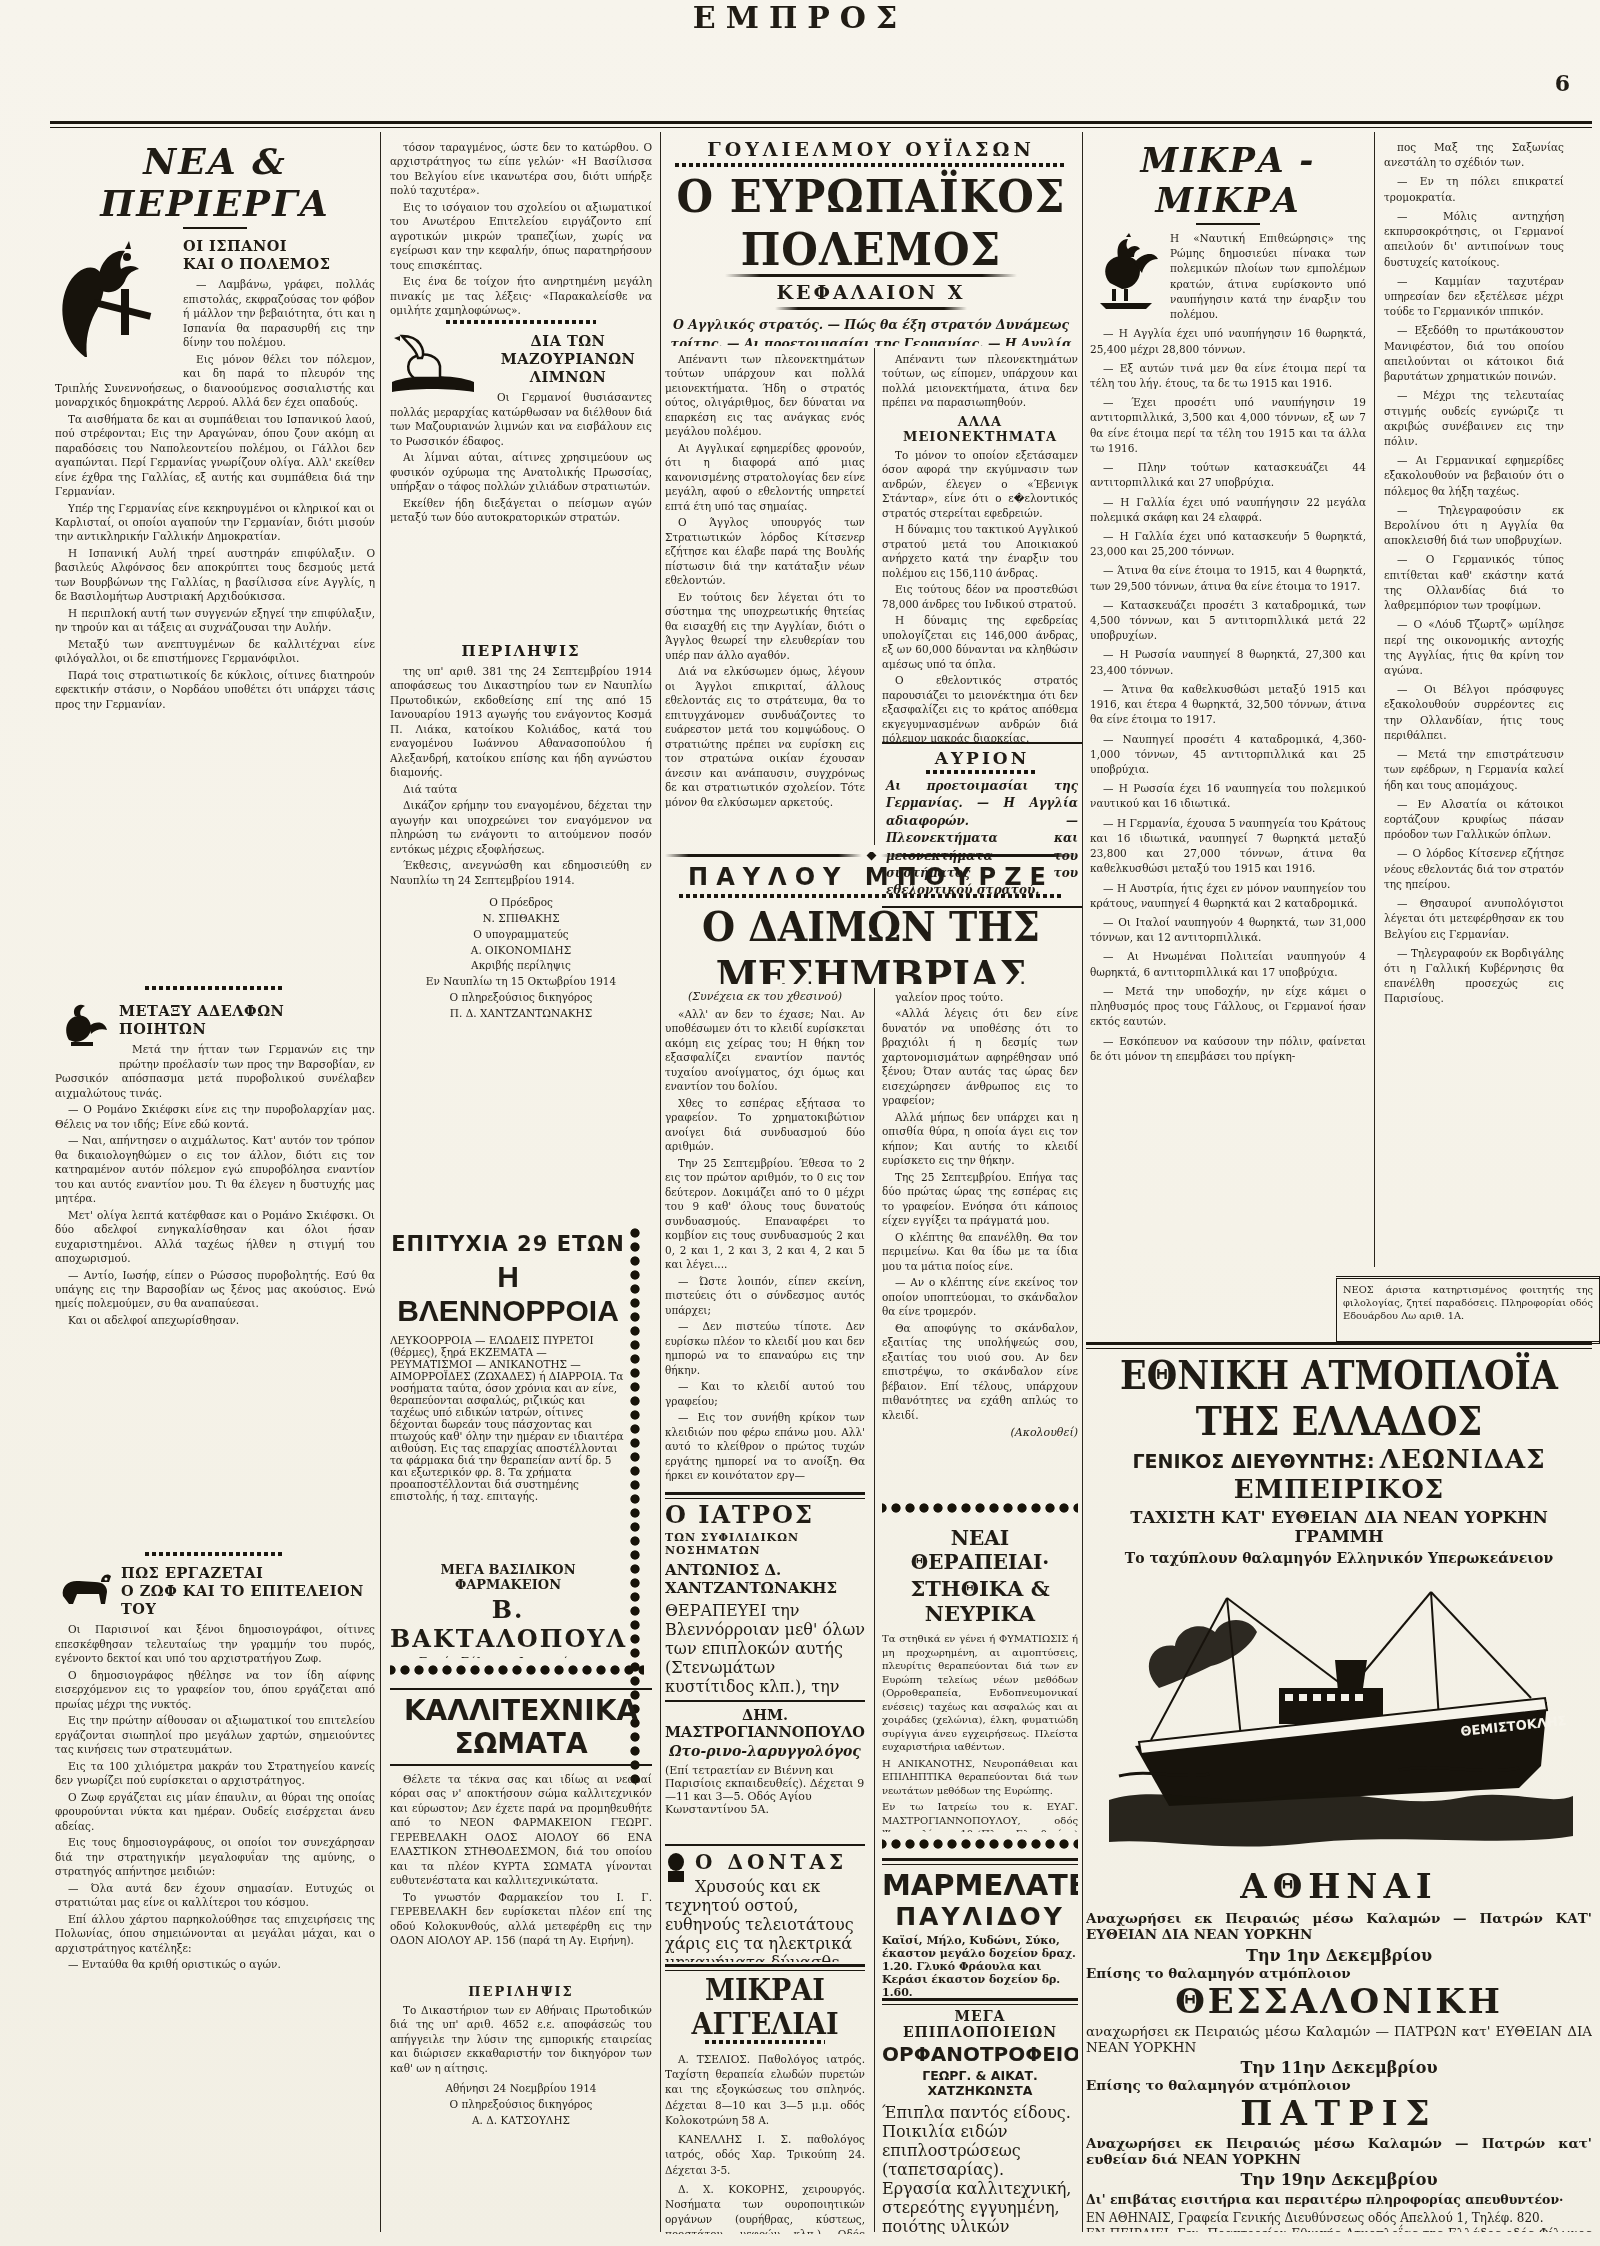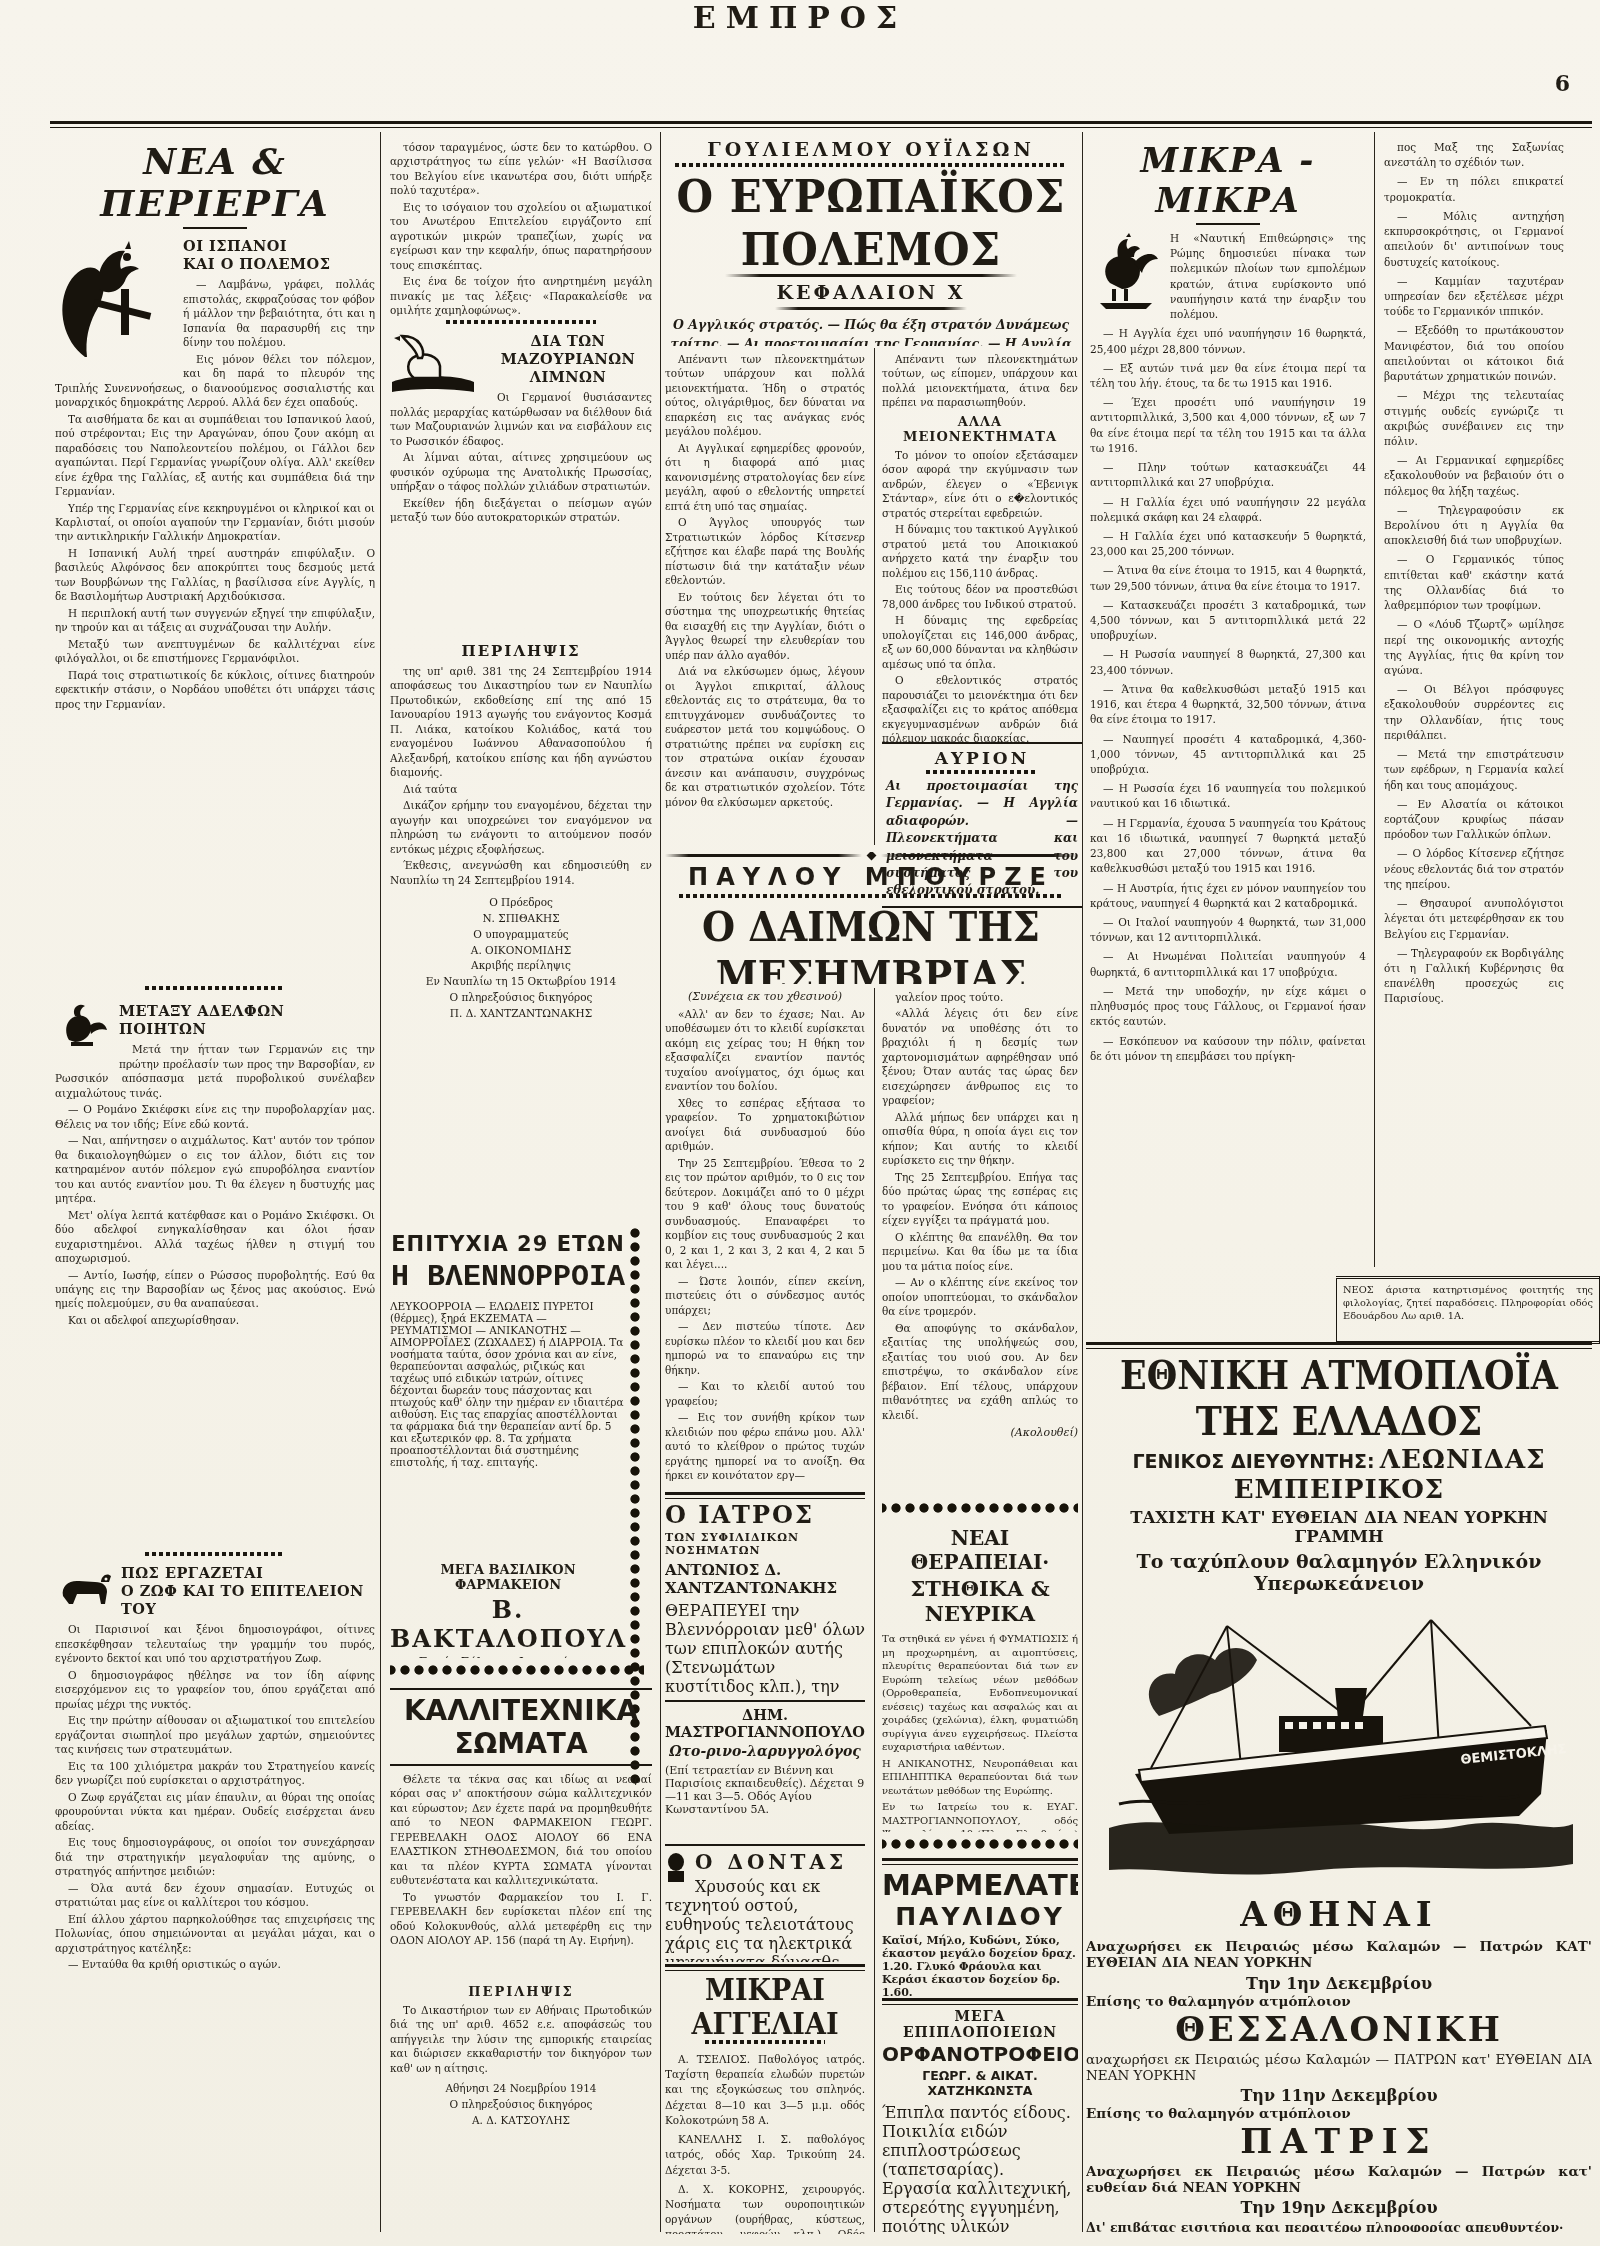--- a/index.html
+++ b/index.html
@@ -167,21 +167,21 @@
       <p class="sig">Ο πληρεξούσιος δικηγόρος</p>
       <p class="sig">Π. Δ. ΧΑΝΤΖΑΝΤΩΝΑΚΗΣ</p>
     </div>
 </div>
 
 <div class="abs" style="left:628px;top:1226px;width:16px;height:560px;">
     <div class="ornv" style="height:100%;"></div>
   </div>
 <div class="abs block" style="left:390px;top:1232px;width:236px;height:330px;">
   <div class="c" style="font-size:21px;font-weight:bold;font-family:'DejaVu Sans',sans-serif;letter-spacing:1px;">ΕΠΙΤΥΧΙΑ 29 ΕΤΩΝ</div>
-  <div class="c" style="font-size:30px;font-weight:bold;font-family:Liberation Mono, monospace;margin:4px 0 6px;">Η ΒΛΕΝΝΟΡΡΟΙΑ</div>
+  <div class="c" style="font-size:30px;font-weight:bold;font-family:Liberation Sans, sans-serif;margin:4px 0 6px;">Η ΒΛΕΝΝΟΡΡΟΙΑ</div>
   <div class="adp" style="font-size:10.5px;">ΛΕΥΚΟΟΡΡΟΙΑ — ΕΛΩΔΕΙΣ ΠΥΡΕΤΟΙ (θέρμες), ξηρά ΕΚΖΕΜΑΤΑ — ΡΕΥΜΑΤΙΣΜΟΙ — ΑΝΙΚΑΝΟΤΗΣ — ΑΙΜΟΡΡΟΪΔΕΣ (ΖΩΧΑΔΕΣ) ή ΔΙΑΡΡΟΙΑ. Τα νοσήματα ταύτα, όσον χρόνια και αν είνε, θεραπεύονται ασφαλώς, ριζικώς και ταχέως υπό ειδικών ιατρών, οίτινες δέχονται δωρεάν τους πάσχοντας και πτωχούς καθ' όλην την ημέραν εν ιδιαιτέρα αιθούση. Εις τας επαρχίας αποστέλλονται τα φάρμακα διά την θεραπείαν αντί δρ. 5 και εξωτερικόν φρ. 8. Τα χρήματα προαποστέλλονται διά συστημένης επιστολής, ή ταχ. επιταγής.</div>
 </div>
 <div class="abs block" style="left:390px;top:1562px;width:236px;height:96px;">
   <div class="c" style="font-size:13px;font-weight:bold;">ΜΕΓΑ ΒΑΣΙΛΙΚΟΝ ΦΑΡΜΑΚΕΙΟΝ</div>
   <div class="c" style="font-size:24px;font-weight:bold;letter-spacing:2px;margin:3px 0;">Β. ΒΑΚΤΑΛΟΠΟΥΛΟΥ</div>
   <div class="c" style="font-size:12px;">Γωνία Σόλωνος Ιπποκράτους</div>
 </div>
 <div class="abs ornh" style="left:390px;top:1662px;width:254px;"></div>
 
 <div class="abs block" style="left:390px;top:1688px;width:262px;height:292px;">
@@ -405,21 +405,21 @@
 </div>
 
 <div class="abs rule2" style="left:1086px;top:1342px;width:506px;"></div>
 <div class="abs block" style="left:1086px;top:1352px;width:506px;height:880px;">
   <div class="c bigTitle" style="font-size:35px;transform:scaleY(1.12);transform-origin:top;">ΕΘΝΙΚΗ ΑΤΜΟΠΛΟΪΑ ΤΗΣ ΕΛΛΑΔΟΣ</div>
   <div class="c" style="margin-top:10px;">
     <span style="font-size:19px;font-weight:bold;font-family:'DejaVu Sans',sans-serif;">ΓΕΝΙΚΟΣ ΔΙΕΥΘΥΝΤΗΣ:</span>
     <span style="font-size:26px;font-weight:bold;letter-spacing:1px;">ΛΕΩΝΙΔΑΣ  ΕΜΠΕΙΡΙΚΟΣ</span>
   </div>
   <div class="c" style="font-size:16.5px;font-weight:bold;margin-top:4px;">ΤΑΧΙΣΤΗ ΚΑΤ' ΕΥΘΕΙΑΝ  ΔΙΑ ΝΕΑΝ ΥΟΡΚΗΝ ΓΡΑΜΜΗ</div>
-  <div class="c" style="font-size:19px;font-weight:bold;margin-top:4px;text-align:center;">Το ταχύπλουν θαλαμηγόν Ελληνικόν Υπερωκεάνειον</div>
+  <div class="c" style="font-size:14px;font-weight:bold;margin-top:4px;text-align:center;">Το ταχύπλουν θαλαμηγόν Ελληνικόν Υπερωκεάνειον</div>
 
   <div class="c" style="margin-top:4px;">
     <svg width="480" height="290" viewBox="0 0 480 290">
       <g stroke="#17130c" stroke-width="2" fill="none">
         <line x1="128" y1="28" x2="142" y2="168"></line>
         <line x1="332" y1="22" x2="340" y2="150"></line>
         <line x1="128" y1="28" x2="52" y2="170"></line>
         <line x1="128" y1="28" x2="250" y2="120"></line>
         <line x1="332" y1="22" x2="250" y2="120"></line>
         <line x1="332" y1="22" x2="432" y2="128"></line>

